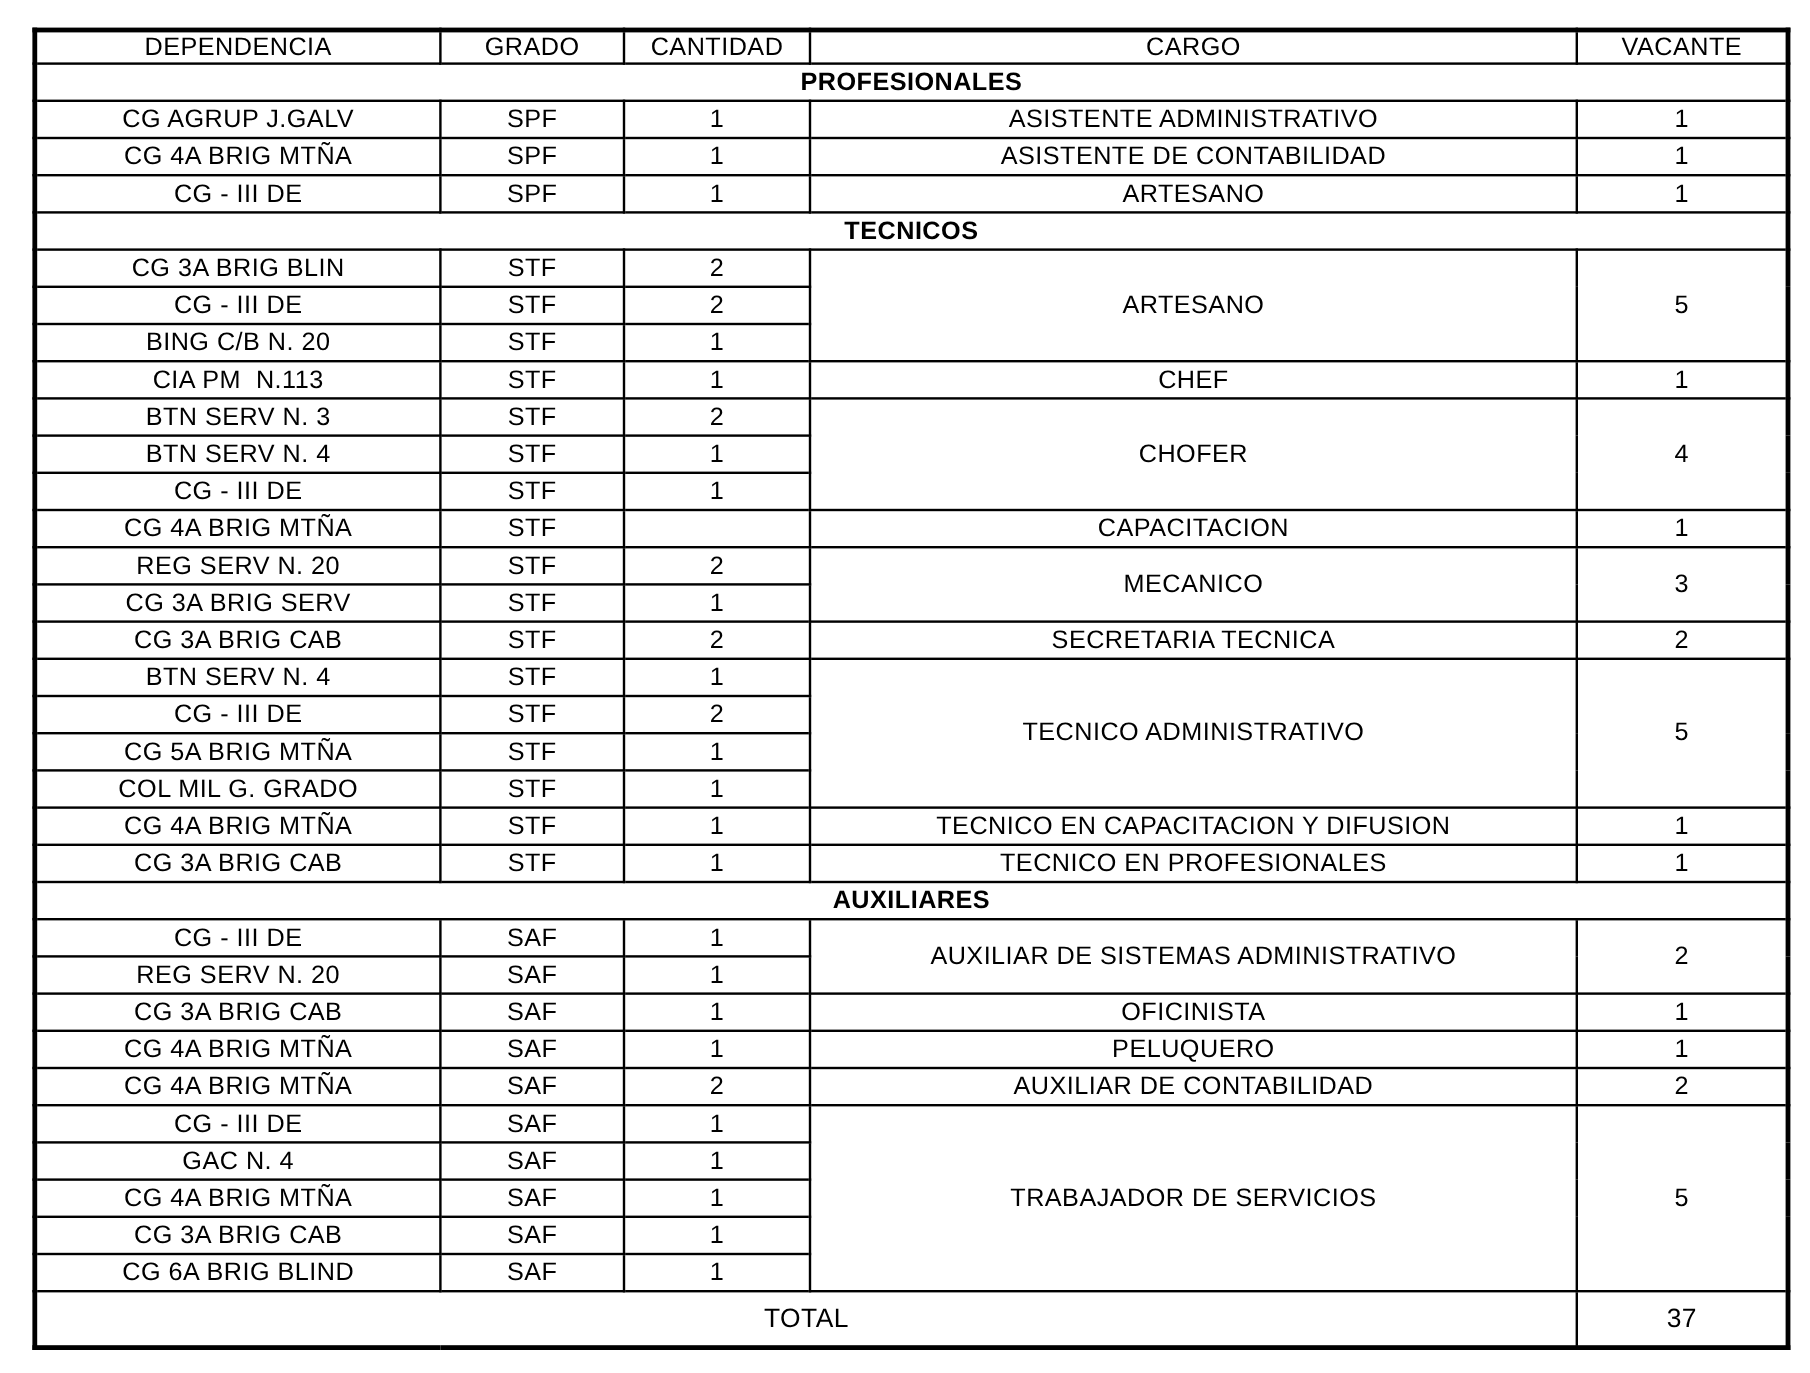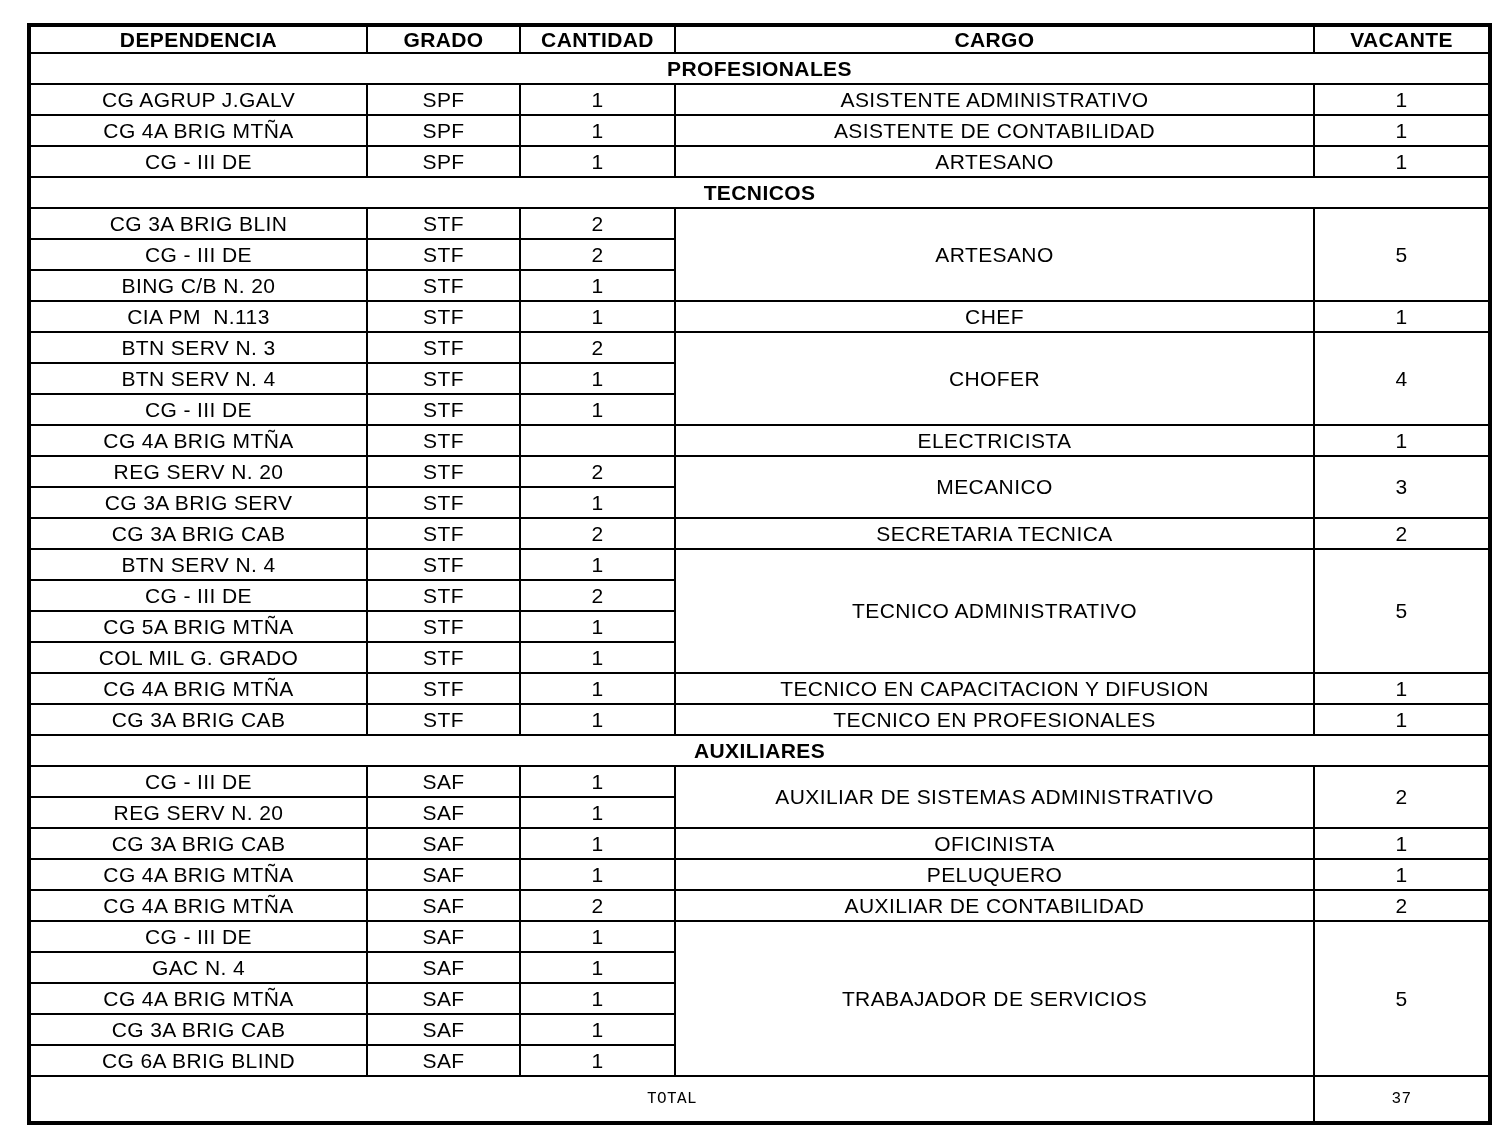--- a/index.html
+++ b/index.html
@@ -33,40 +33,39 @@
     border: 2px solid #000000;
     padding: 0 5px;
     font-size: 21px;
     letter-spacing: 0.4px;
     color: #000000;
     overflow: hidden;
     vertical-align: middle;
   }
   table.vacancy thead tr { height: 28px; }
   table.vacancy thead th {
-    font-weight: bold;
+    font-weight: normal;
     text-align: center;
   }
   table.vacancy tbody tr { height: 31px; }
   td.section-title {
     font-weight: bold;
     text-align: center;
   }
   td.cell-left {
     text-align: center;
     white-space: pre-wrap;
   }
   td.cell-center {
     text-align: center;
   }
   table.vacancy tfoot tr { height: 47px; }
   table.vacancy tfoot td {
     text-align: center;
-    font-size: 16px;
-    font-family: Liberation Mono, monospace;
+    font-size: 22px;
   }
 </style>
 </head>
 <body>
 
 <div class="page">
   <table class="vacancy">
     <colgroup>
       <col style="width:338px">
       <col style="width:153px">
@@ -149,21 +148,21 @@
         </tr>
         <tr>
           <td class="cell-left">CG - III DE</td>
           <td class="cell-center">STF</td>
           <td class="cell-center">1</td>
         </tr>
         <tr>
           <td class="cell-left">CG 4A BRIG MTÑA</td>
           <td class="cell-center">STF</td>
           <td class="cell-center"></td>
-          <td class="cell-left" rowspan="1">ELECTRICISTA</td>
+          <td class="cell-left" rowspan="1">CAPACITACION</td>
           <td class="cell-center" rowspan="1">1</td>
         </tr>
         <tr>
           <td class="cell-left">REG SERV N. 20</td>
           <td class="cell-center">STF</td>
           <td class="cell-center">2</td>
           <td class="cell-left" rowspan="2">MECANICO</td>
           <td class="cell-center" rowspan="2">3</td>
         </tr>
         <tr>

